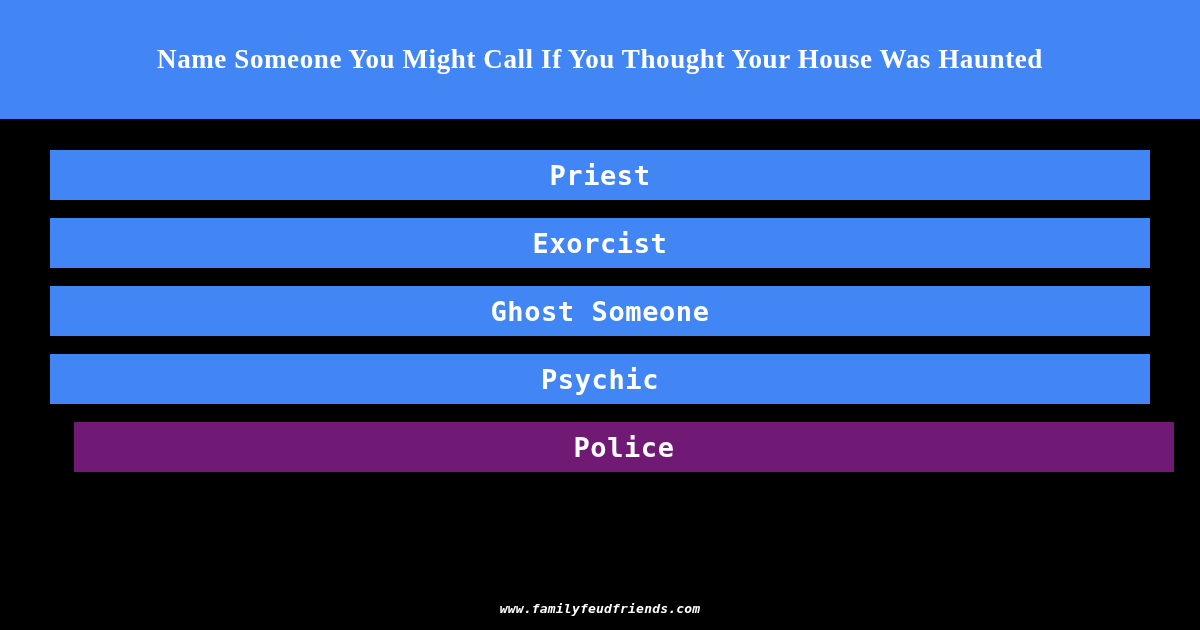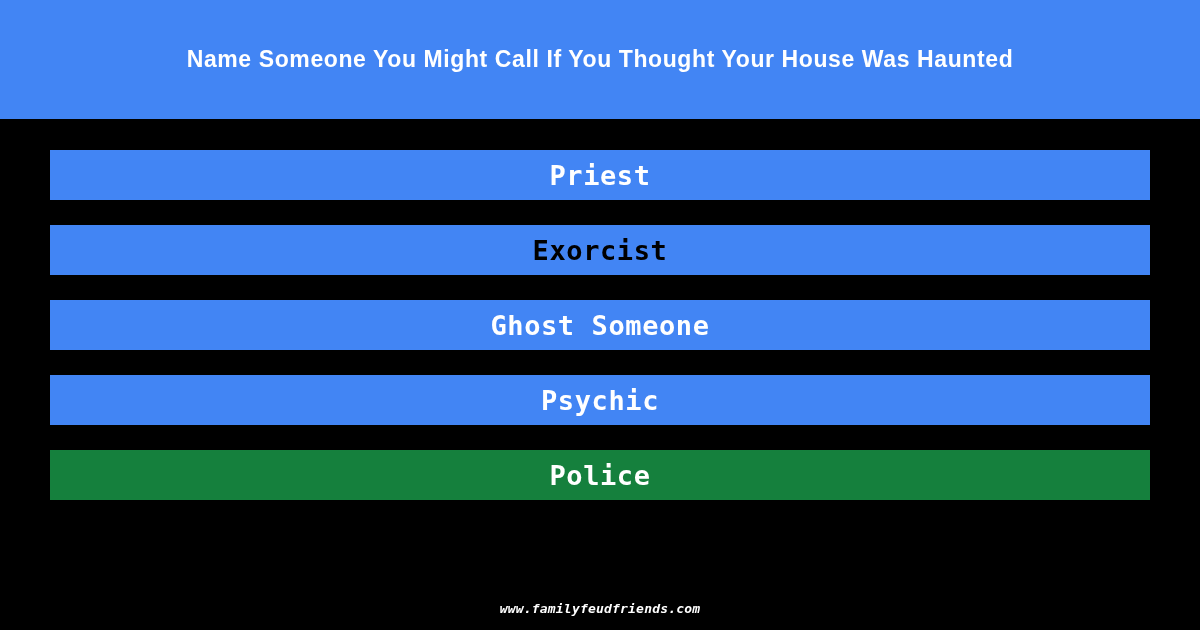--- a/index.html
+++ b/index.html
@@ -30,39 +30,39 @@
     height: 119px;
     background: #4285f4;
     display: flex;
     align-items: center;
     justify-content: center;
     box-sizing: border-box;
     padding: 0 14px;
   }
   #question-title {
     color: #ffffff;
-    font-family: Liberation Sans, sans-serif;
+    font-family: Liberation Serif, serif;
     font-weight: bold;
-    font-size: 23px;
+    font-size: 27px;
     line-height: 1.1;
     letter-spacing: 0.6px;
     text-align: center;
     white-space: nowrap;
   }
   
   #answers-list {
     position: absolute;
     left: 50px;
     top: 150px;
     width: 1100px;
   }
   .answer-row {
     width: 1100px;
     height: 50px;
-    margin-bottom: 25px;
+    margin-bottom: 18px;
     background: #4285f4;
     display: flex;
     align-items: center;
     justify-content: center;
     box-sizing: border-box;
   }
   .answer-row:last-child {
     margin-bottom: 0;
   }
   .answer-text {
@@ -104,33 +104,33 @@
     <div id="question-title" style="color: rgb(255, 255, 255);">Name Someone You Might Call If You Thought Your House Was Haunted</div>
   </div>
 
   <div id="answers-list">
 
     <div class="answer-row" style="background: rgb(66, 133, 244);">
       <span class="answer-text" style="color: rgb(255, 255, 255);">Priest</span>
     </div>
 
     <div class="answer-row" style="background: rgb(66, 133, 244);">
-      <span class="answer-text" style="color: #000000;">Exorcist</span>
+      <span class="answer-text" style="color: #ffffff;">Exorcist</span>
     </div>
 
     <div class="answer-row" style="background: rgb(66, 133, 244);">
       <span class="answer-text" style="color: rgb(255, 255, 255);">Ghost Someone</span>
     </div>
 
     <div class="answer-row" style="background: rgb(66, 133, 244);">
       <span class="answer-text" style="color: rgb(255, 255, 255);">Psychic</span>
     </div>
 
 
-    <div class="answer-row" style="background: #15803d;">
+    <div class="answer-row" style="background: #701a75; margin-left: 24px;">
       <span class="answer-text" style="color: rgb(255, 255, 255);">Police</span>
     </div>
 
   </div>
 
   <div id="footer">
     <span id="footer-url" style="color: rgb(255, 255, 255); font-style: italic;">www.familyfeudfriends.com</span>
   </div>
 
 </div>

